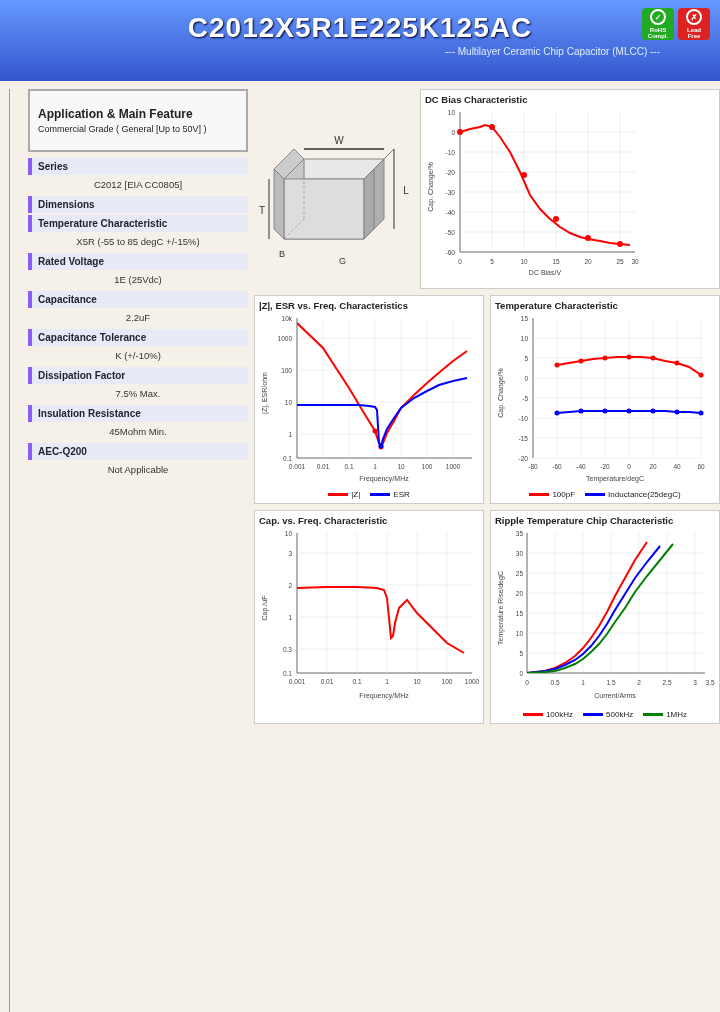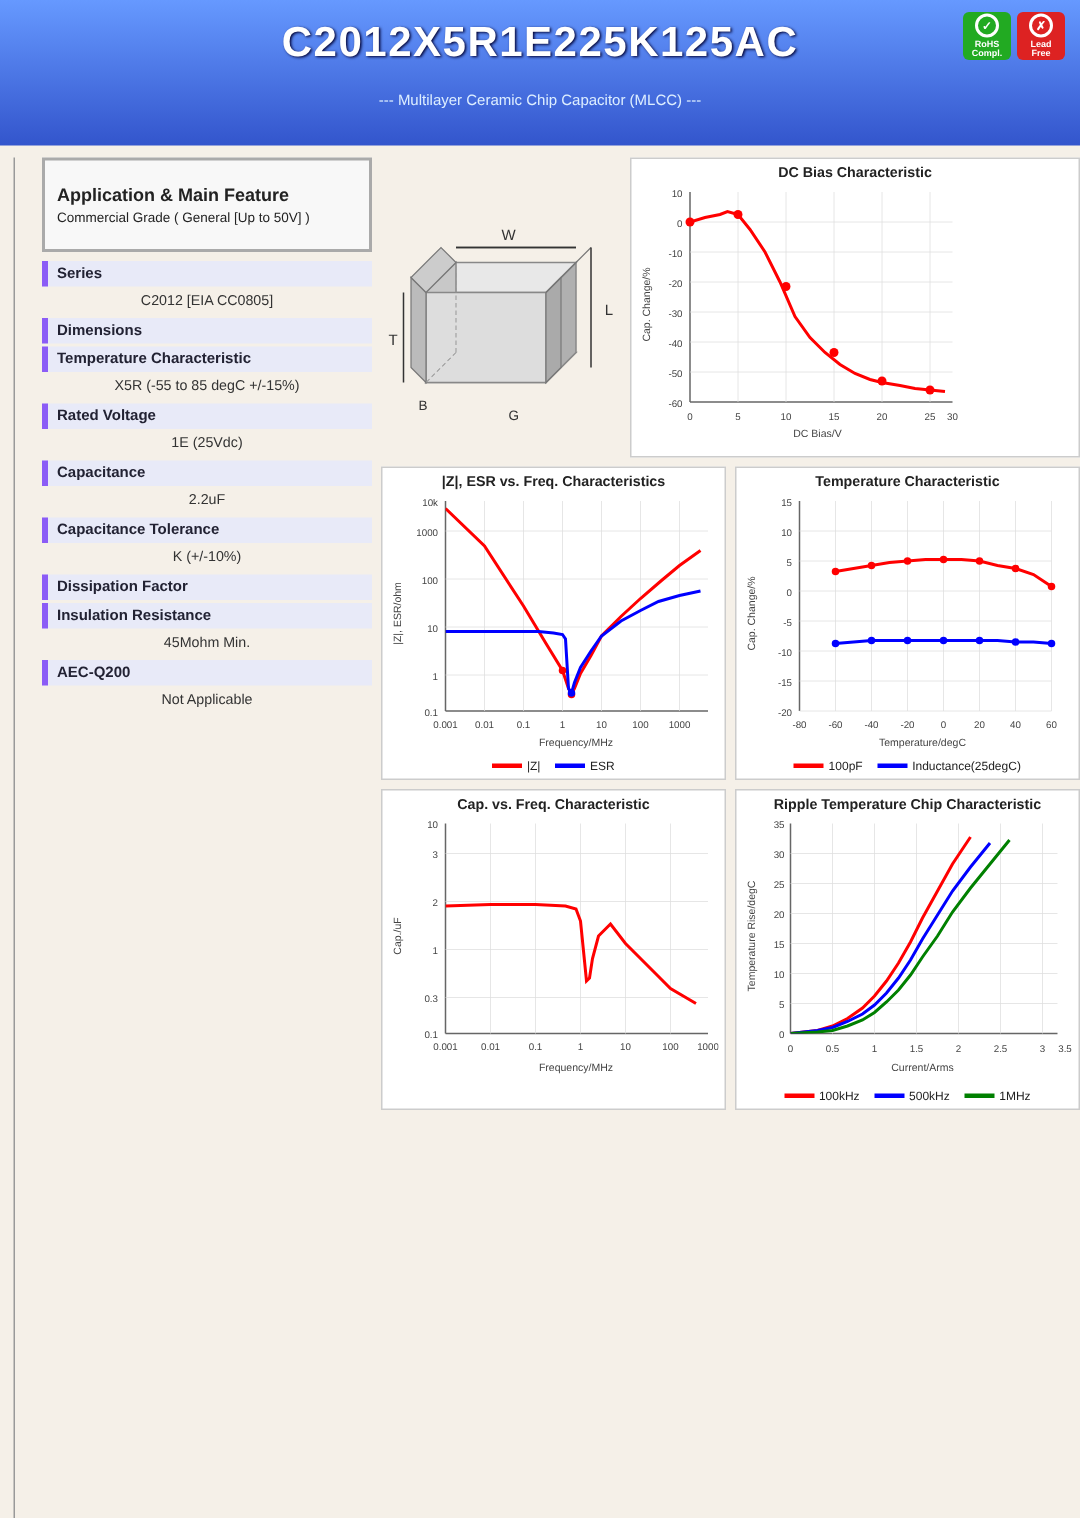--- a/index.html
+++ b/index.html
@@ -22,21 +22,22 @@
     .header-title {
       font-size: 28px;
       font-weight: bold;
       color: #fff;
       letter-spacing: 1px;
       text-shadow: 1px 1px 2px #003;
     }
     .header-subtitle {
       font-size: 10px;
       color: #ddeeff;
-      margin-top: 18px;
+      margin-top: 2px;
+      text-align: right;
     }
     .header-badges {
       position: absolute;
       right: 10px;
       top: 8px;
       display: flex;
       gap: 4px;
     }
     .badge {
       width: 32px;
@@ -108,21 +109,20 @@
       justify-content: center;
     }
 
     .chart-box {
       background: #fff;
       border: 1px solid #ccc;
       padding: 4px;
       position: relative;
     }
     .chart-title {
-      text-align: center;
       font-size: 9.5px;
       font-weight: bold;
       margin-bottom: 2px;
     }
 
     
     svg { display: block; }
 
     .legend {
       display: flex;
@@ -211,20 +211,21 @@
       <div class="section-box">Rated Voltage</div>
       <div class="section-content">1E (25Vdc)</div>
 
       <div class="section-box">Capacitance</div>
       <div class="section-content">2.2uF</div>
 
       <div class="section-box">Capacitance Tolerance</div>
       <div class="section-content">K (+/-10%)</div>
 
       <div class="section-box">Dissipation Factor</div>
+      <div class="section-content">7.5% Max.</div>
 
       <div class="section-box">Insulation Resistance</div>
       <div class="section-content">45Mohm Min.</div>
 
       <div class="section-box">AEC-Q200</div>
       <div class="section-content">Not Applicable</div>
 
     </div>
 
     <div class="right-col">

